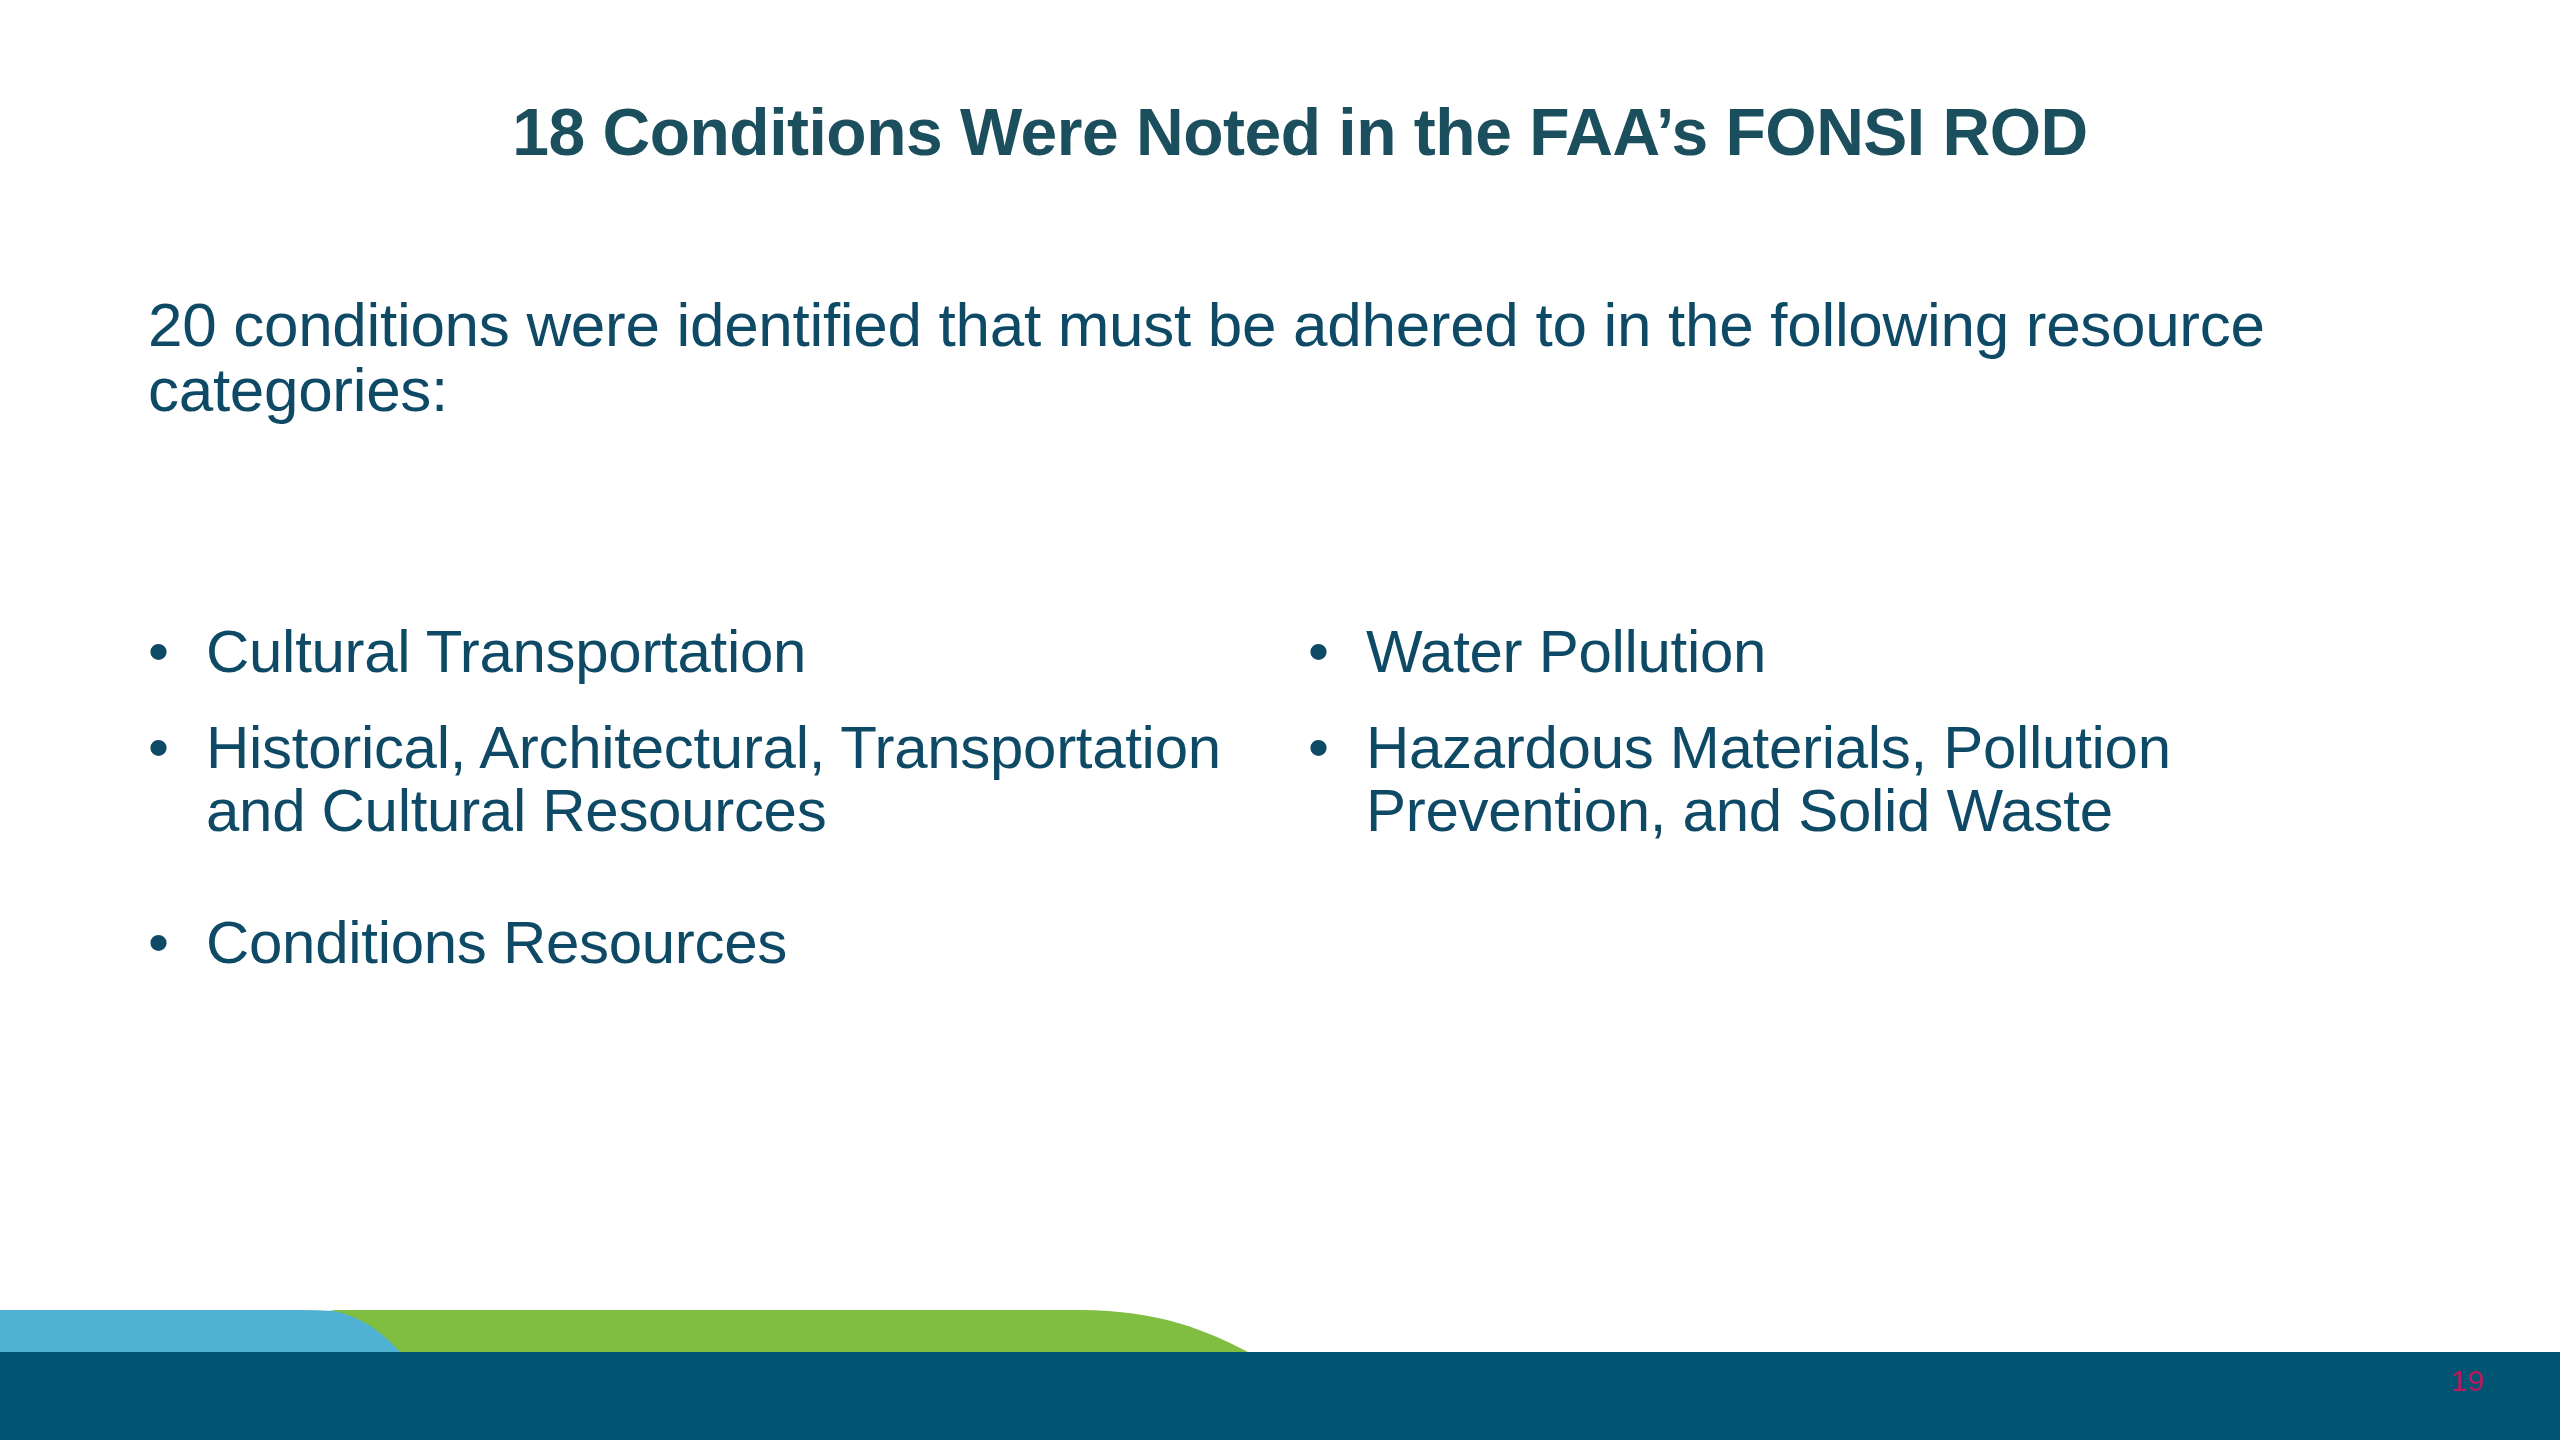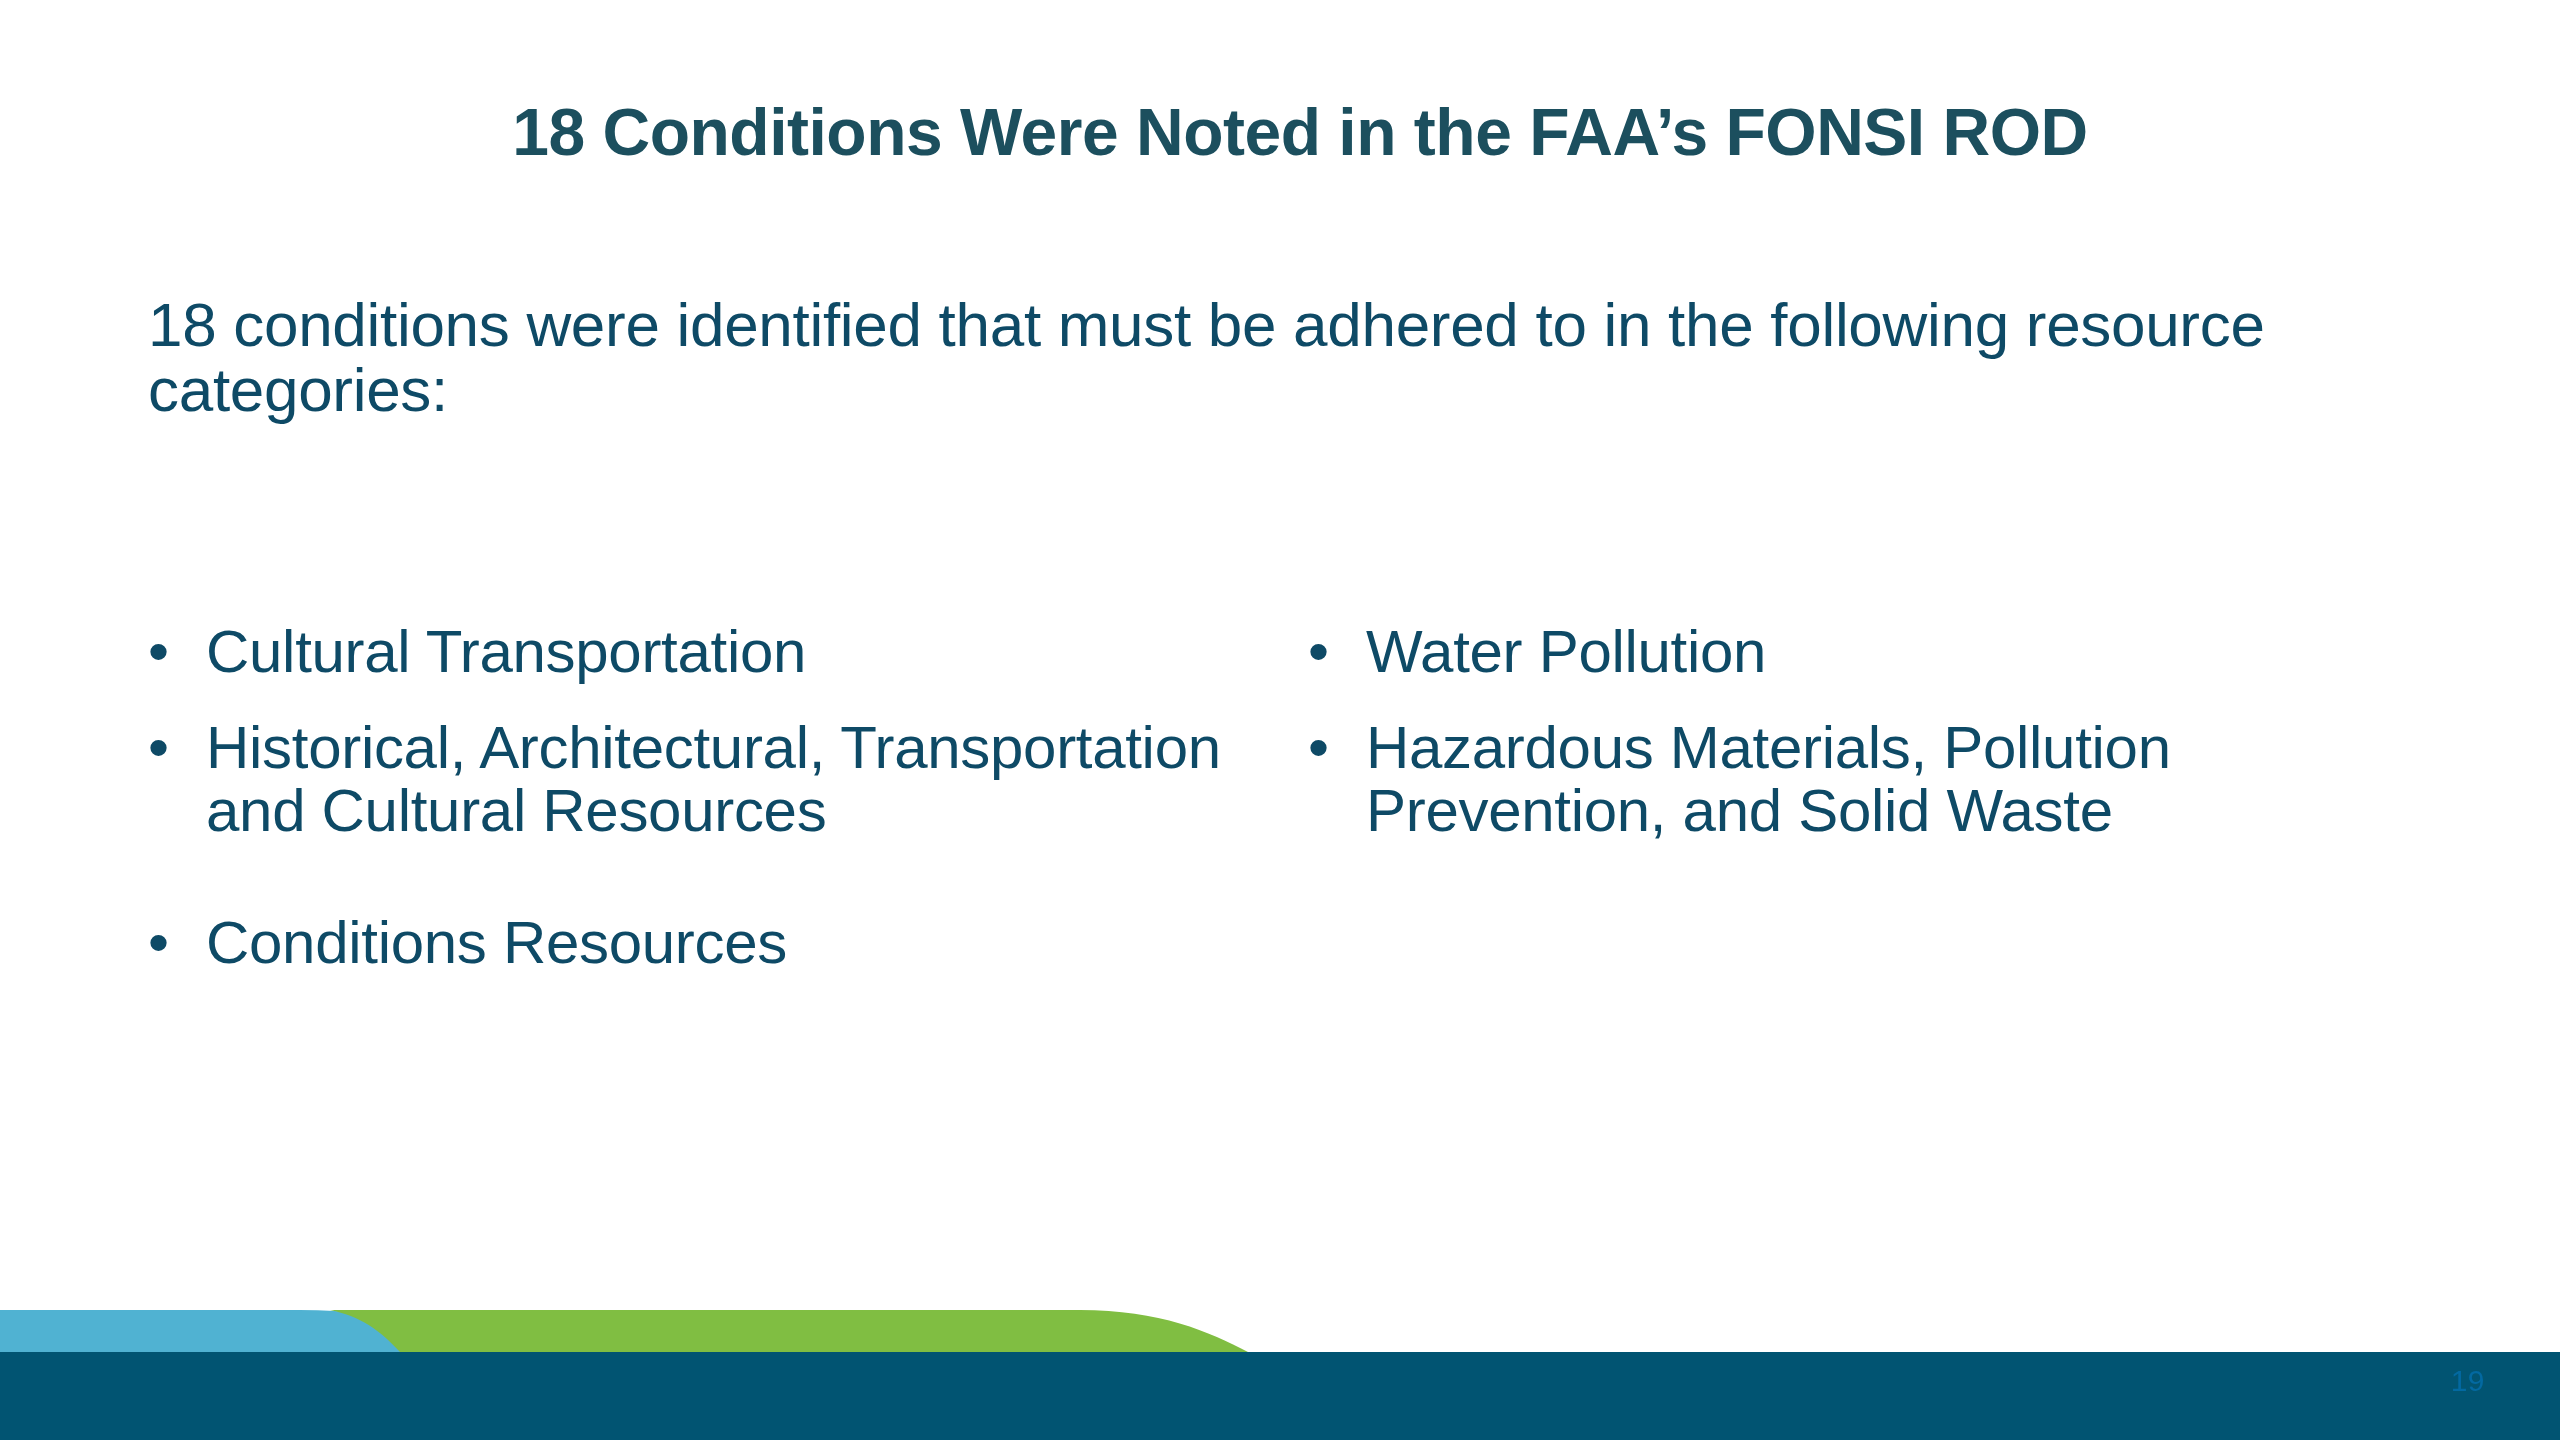--- a/index.html
+++ b/index.html
@@ -92,32 +92,32 @@
   .footer svg {
     display: block;
     width: 2560px;
     height: 160px;
   }
   .page-num {
     position: absolute;
     right: 75px;
     bottom: 42px;
     font-size: 30px;
-    color: #0369a1;
+    color: #be185d;
     letter-spacing: 0.5px;
   }
 </style>
 </head>
 <body>
 
 <div class="slide">
 
   <div class="slide-title">18 Conditions Were Noted in the FAA’s FONSI ROD</div>
 
-  <div class="intro">18 conditions were identified that must be adhered to in the following resource categories:</div>
+  <div class="intro">20 conditions were identified that must be adhered to in the following resource categories:</div>
 
   <div class="columns">
 
     <div class="col col-left">
 
       <div class="bullet">
         <span class="dot">•</span>
         <span class="btext">Cultural Transportation</span>
       </div>
 

